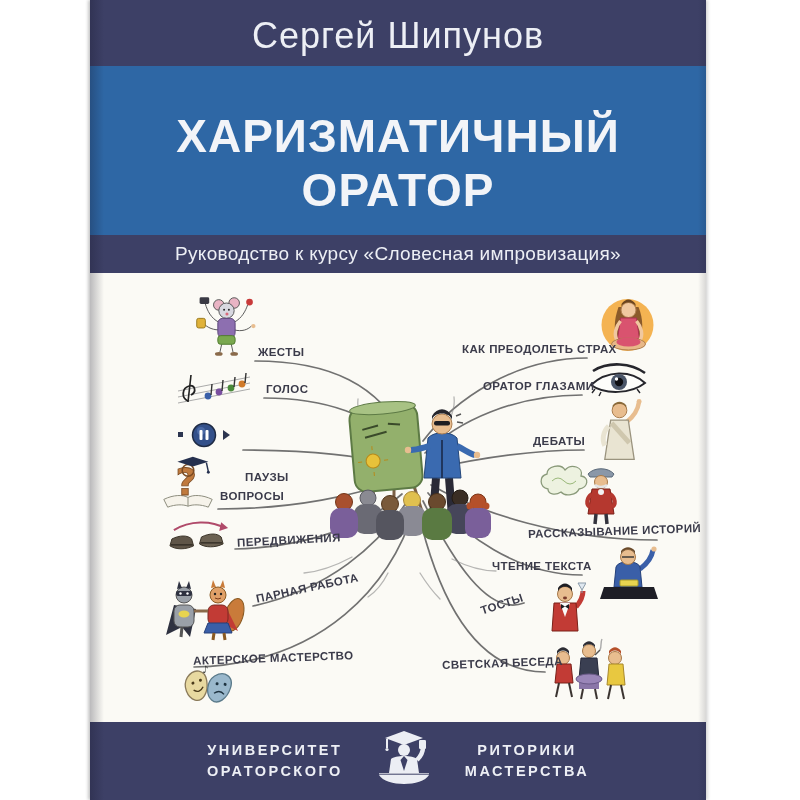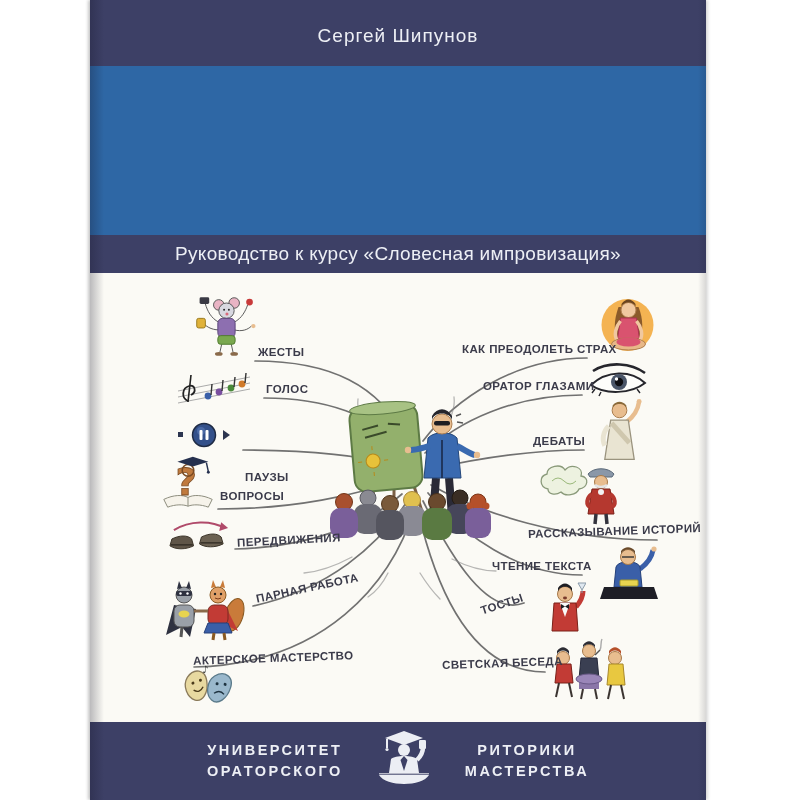--- a/index.html
+++ b/index.html
@@ -10,21 +10,21 @@
          font-family:"Liberation Sans","DejaVu Sans",sans-serif;}
   .book{position:absolute;left:90px;top:0;width:616px;height:800px;background:var(--paper);
         box-shadow:-2px 0 3px rgba(0,0,0,.22), 2px 0 3px rgba(0,0,0,.15);}
   .spine-shade{position:absolute;left:0;top:0;width:14px;height:100%;z-index:9;pointer-events:none;
         background:linear-gradient(90deg,rgba(20,20,40,.28),rgba(20,20,40,0));}
   .edge-shade{position:absolute;right:0;top:0;width:8px;height:100%;z-index:9;pointer-events:none;
         background:linear-gradient(270deg,rgba(20,20,40,.15),rgba(20,20,40,0));}
 
   .band{position:absolute;left:0;right:0;}
   .author-band{top:0;height:66px;background:var(--navy);display:flex;align-items:center;justify-content:center;}
-  .author-band span{color:var(--white-text);font-size:19px;letter-spacing:1px;padding-top:6px;}
+  .author-band span{color:var(--white-text);font-size:36px;letter-spacing:1px;padding-top:6px;}
   .title-band{top:66px;height:169px;background:var(--blue);display:flex;flex-direction:column;
               align-items:center;justify-content:center;padding-top:24px;box-sizing:border-box;}
   .title-line{color:#f2f4f8;font-weight:bold;font-size:46px;line-height:54px;letter-spacing:1px;}
   .subtitle-band{top:235px;height:38px;background:var(--navy);display:flex;align-items:center;justify-content:center;}
   .subtitle-band span{color:var(--white-text);font-size:19px;letter-spacing:.3px;}
 
   .mindmap{position:absolute;top:273px;left:0;width:616px;height:449px;background:var(--paper);}
   .branches{position:absolute;left:0;top:0;}
   .lbl{position:absolute;font-weight:bold;font-size:11.5px;color:var(--ink);
        letter-spacing:.4px;white-space:nowrap;font-family:"Liberation Sans",sans-serif;}
@@ -74,20 +74,22 @@
 <div class="stage">
   <div class="book">
     <div class="spine-shade"></div>
     <div class="edge-shade"></div>
 
     <div class="band author-band">
       <span>Сергей Шипунов</span>
     </div>
 
     <div class="band title-band">
+      <div class="title-line">ХАРИЗМАТИЧНЫЙ</div>
+      <div class="title-line">ОРАТОР</div>
     </div>
 
     <div class="band subtitle-band">
       <span>Руководство к курсу «Словесная импровизация»</span>
     </div>
 
     <div class="mindmap">
 
       <svg class="branches" width="616" height="449" viewBox="0 0 616 449">
         <g fill="none" stroke="#5f5f5f" stroke-width="1.7" stroke-linecap="round" opacity="0.88">

